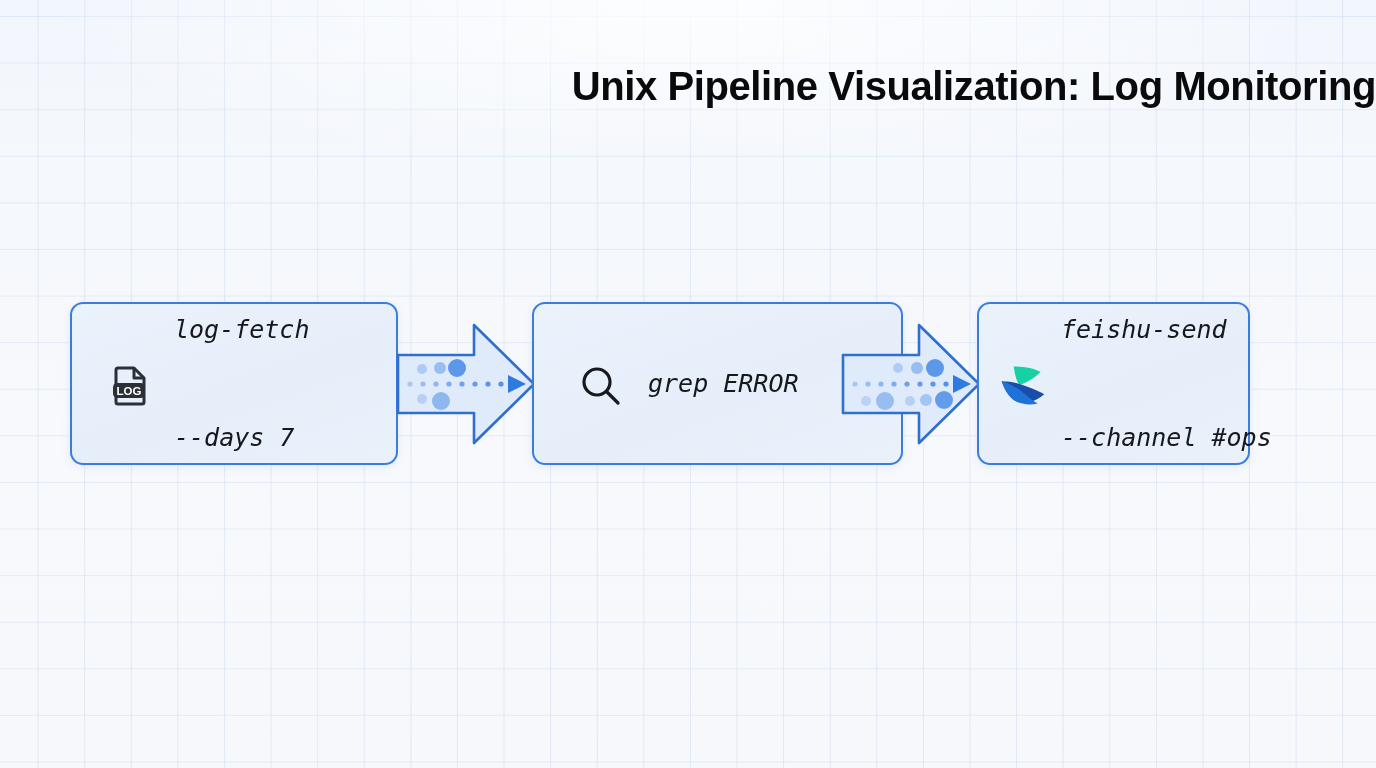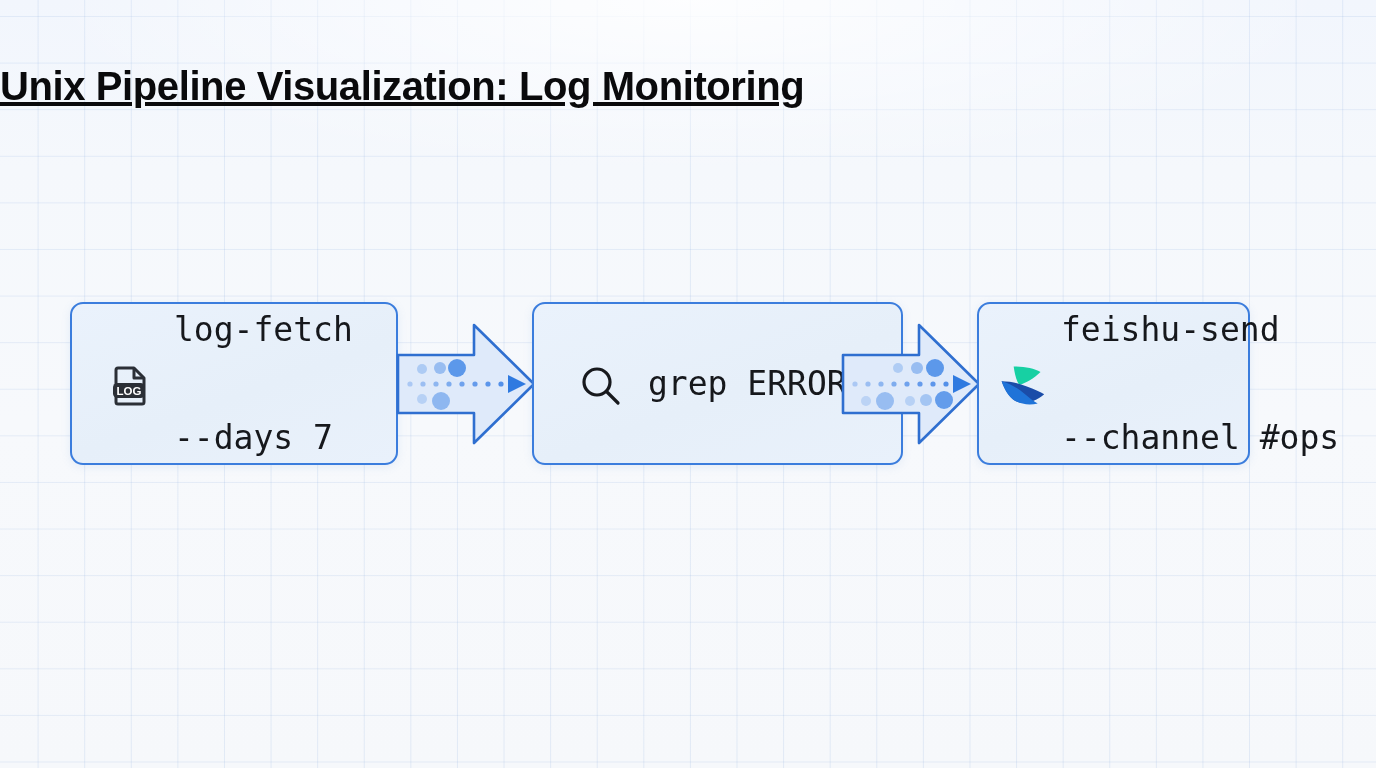--- a/index.html
+++ b/index.html
@@ -35,27 +35,26 @@
     height: 300px;
     background: radial-gradient(ellipse 900px 240px at 50% 0%, rgba(255,255,255,0.85) 0%, rgba(255,255,255,0) 72%);
     pointer-events: none;
   }
 
   
   #page-title {
     position: absolute;
     left: 0; right: 0;
     top: 64px;
-    text-align: left;
+    text-align: right;
     font-size: 40px;
     font-weight: bold;
     letter-spacing: -0.4px;
     color: #0a0a0c;
     white-space: nowrap;
-    text-decoration: underline;
   }
 
   
   #stage {
     position: absolute;
     left: 0; top: 0;
     width: 1376px;
     height: 768px;
   }
 
@@ -81,26 +80,27 @@
     display: flex;
     align-items: flex-end;
     justify-content: center;
   }
   #node-1 .node-icon { margin-left: 34px; }
   #node-2 .node-icon { margin-left: 42px; }
   #node-3 .node-icon { margin-left: 18px; }
 
   .node-label {
     font-family: "DejaVu Sans Mono", "Liberation Mono", monospace;
-    font-size: 33px;
+    font-size: 25px;
     line-height: 36px;
     color: #16181c;
     white-space: pre;
     margin-left: 18px;
     letter-spacing: 0px;
+    font-style: italic;
   }
   #node-2 .node-label { margin-left: 22px; }
   #node-3 .node-label { margin-left: 14px; }
 
   
   .connector {
     position: absolute;
     top: 318px;
     width: 142px;
     height: 132px;

